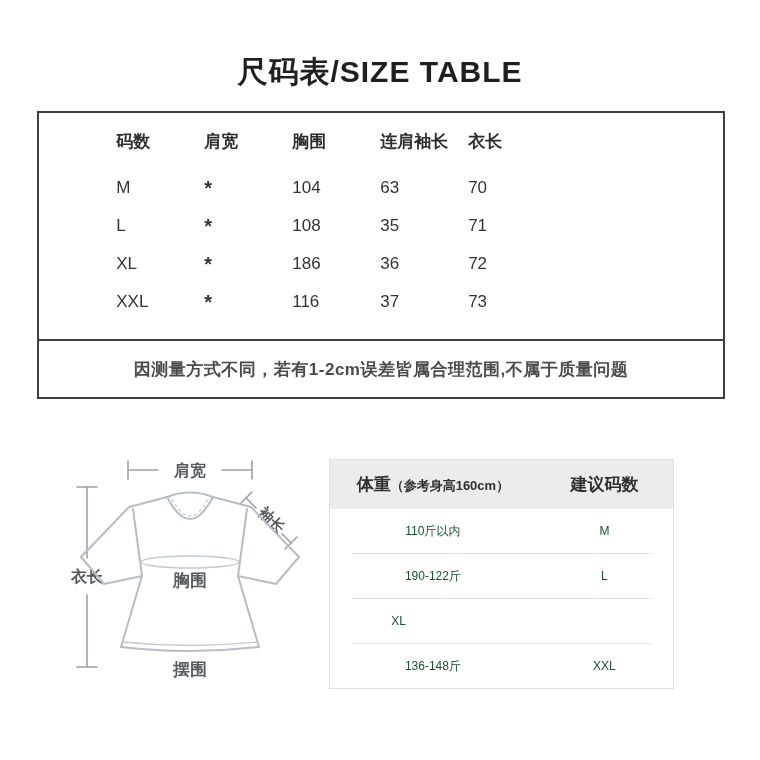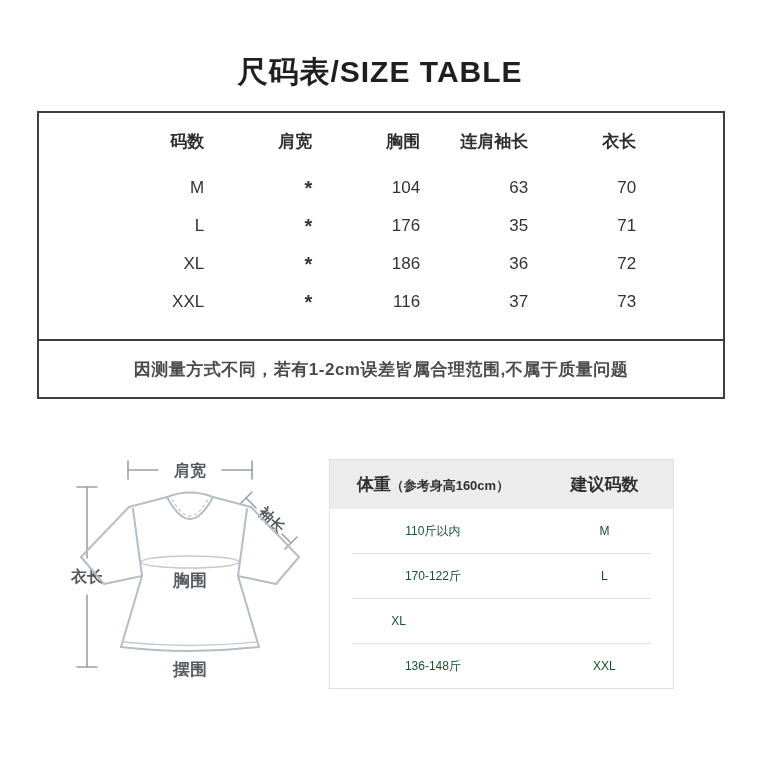--- a/index.html
+++ b/index.html
@@ -17,21 +17,21 @@
   }
 
   
   .size-table {
     position:absolute; left:37px; top:111px; width:688px; height:288px;
     border:2px solid #3f3f3f; box-sizing:border-box;
     display:flex; flex-direction:column;
   }
   .st-row {
     display:grid; grid-template-columns:repeat(5,14.5%);
-    padding-left:11.3%; align-items:center; text-align:right;gap:20px;
+    padding-left:11.3%; align-items:center; text-align:left;
   }
   .st-head { height:56px; font-weight:700; font-size:17px; color:#2e2e2e; }
   .st-data { height:38px; font-size:17px; font-weight:500; color:#333; }
   .st-data .ast { font-size:20px; font-weight:700; line-height:10px; }
   .st-spacer { flex:1; }
   .st-note {
     border-top:2px solid #3f3f3f; height:56px;
     display:flex; align-items:center; justify-content:center;
     font-size:17px; font-weight:700; color:#4a4a4a; letter-spacing:0.5px;text-align:center;
   }
@@ -78,21 +78,21 @@
       <div>M</div>
       <div class="ast">*</div>
       <div>104</div>
       <div>63</div>
       <div>70</div>
     </div>
 
     <div class="st-row st-data">
       <div>L</div>
       <div class="ast">*</div>
-      <div>176</div>
+      <div>108</div>
       <div>35</div>
       <div>71</div>
     </div>
 
     <div class="st-row st-data">
       <div>XL</div>
       <div class="ast">*</div>
       <div>186</div>
       <div>36</div>
       <div>72</div>
@@ -166,21 +166,21 @@
       <div class="wt-col2">建议码数</div>
     </div>
 
     <div class="wt-row">
       <div class="wt-col1">110斤以内</div>
       <div class="wt-col2">M</div>
     </div>
     <div class="wt-sep"></div>
 
     <div class="wt-row">
-      <div class="wt-col1">170-122斤</div>
+      <div class="wt-col1">190-122斤</div>
       <div class="wt-col2">L</div>
     </div>
     <div class="wt-sep"></div>
 
     <div class="wt-row">
       <div class="wt-col2">XL</div>
     </div>
     <div class="wt-sep"></div>
 
     <div class="wt-row">

